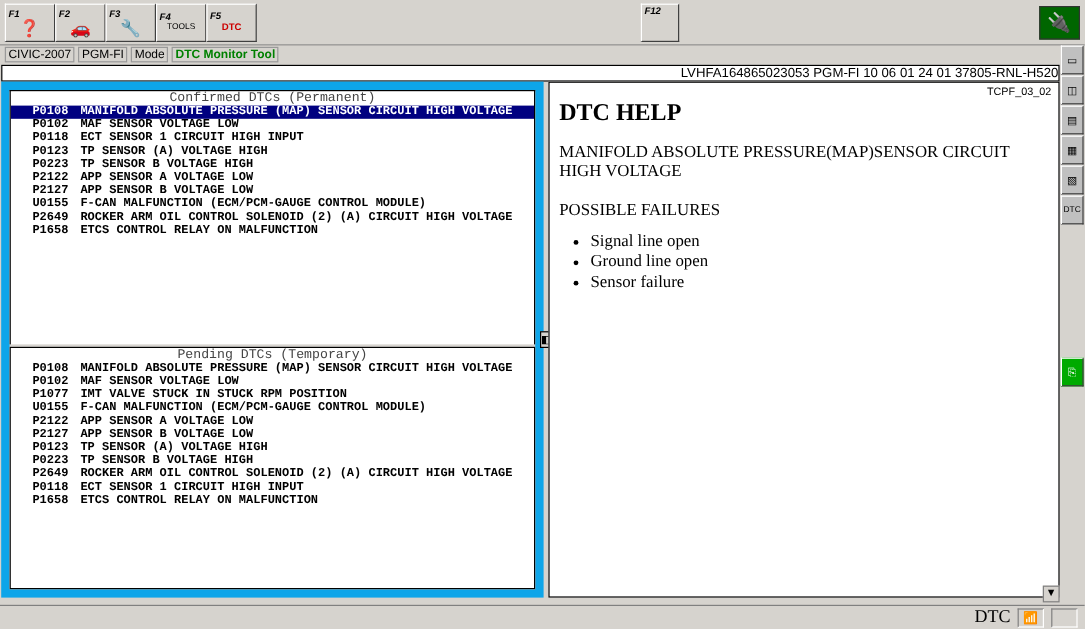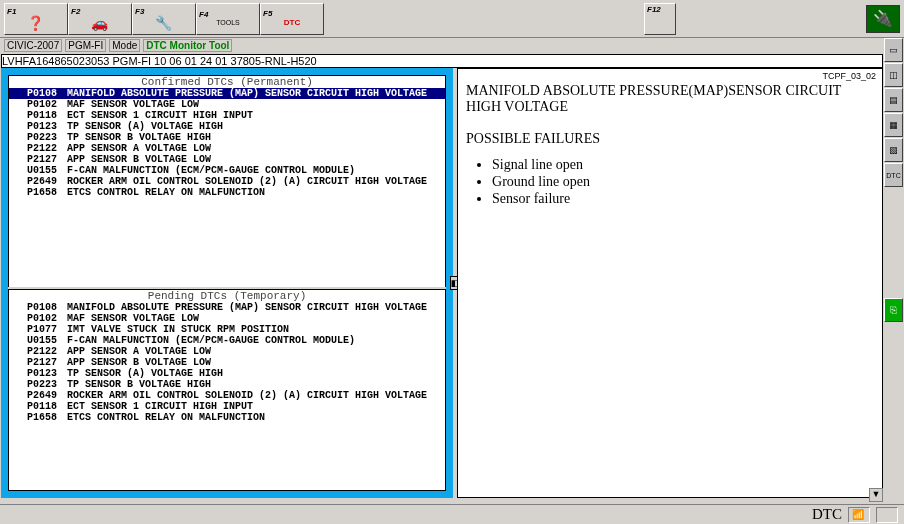--- a/index.html
+++ b/index.html
@@ -1,30 +1,30 @@
 <!DOCTYPE html>
 <html><head>
 <meta charset="utf-8">
 <style>
   * { box-sizing: border-box; margin: 0; padding: 0; }
   body { width: 904px; height: 524px; background: #d6d3ce; font-family: "MS Sans Serif", Arial, sans-serif; font-size: 11px; overflow: hidden; position: relative; }
   
   .toolbar-top { height: 38px; background: #d6d3ce; border-bottom: 1px solid #808080; display: flex; align-items: center; padding: 2px 4px; gap: 0; }
-  .tool-btn { width: 64px; height: 32px; border: 1px solid #808080; border-right-color:#404040; border-bottom-color:#404040; border-top-color:#fff; border-left-color:#fff; background: #d6d3ce; display: flex; flex-direction: column; align-items: center; justify-content: center; font-size: 8px; cursor: pointer; margin-right: 0; }
+  .tool-btn { width: 42px; height: 32px; border: 1px solid #808080; border-right-color:#404040; border-bottom-color:#404040; border-top-color:#fff; border-left-color:#fff; background: #d6d3ce; display: flex; flex-direction: column; align-items: center; justify-content: center; font-size: 8px; cursor: pointer; margin-right: 0; }
   .tool-btn .fkey { align-self: flex-start; font-style: italic; font-weight: bold; padding-left: 2px; line-height: 8px; }
   .tool-btn .ticon { font-size: 14px; line-height: 14px; }
   .toolbar-gap { width: 320px; }
   .f12-btn { width: 32px; height: 32px; border: 1px solid; border-top-color:#fff; border-left-color:#fff; border-right-color:#404040; border-bottom-color:#404040; background:#d6d3ce; font-size:8px; font-style:italic; font-weight:bold; display:flex; align-items:flex-start; padding:1px 2px; cursor:pointer; }
   .connector { margin-left: auto; width: 34px; height: 28px; background: #060; border: 1px solid #333; display:flex; align-items:center; justify-content:center; color:#cfc; font-size:16px; cursor:pointer;}
   
   .breadcrumb { background:#d6d3ce; padding: 1px 4px; font-size: 10px; display:flex; gap:3px; }
   .breadcrumb span { border:1px solid #999; padding:0 2px; background:#d6d3ce; cursor:pointer; }
   .breadcrumb span.active { color:#008000; font-weight:bold; }
   
-  .infobar { background:#fff; text-align:left; font-size:11px; border:1px solid #000; margin:1px 21px 0 1px; padding:0; }
+  .infobar { background:#fff; text-align:right; font-size:11px; border:1px solid #000; margin:1px 21px 0 1px; padding:0; }
   
   .main { display:flex; height: 430px; margin:0 21px 0 1px; }
   .left-col { flex: 0 0 430px; display:flex; flex-direction:column; border:7px solid #0ea5e9;align-items:flex-end;}
   .panel { border:1px solid #000; background:#fff; position:relative; overflow:hidden; }
   .panel-head { text-align:center; font-size:11px; font-family: "Courier New", monospace; color:#444; padding:0; }
   .panel-top { flex:0 0 212px; border-bottom:0;}
   .panel-bot { flex:1; }
   .dtc-row { font-family:"Courier New", monospace; font-weight:bold; font-size:10px; padding:0 18px; display:flex; gap:4px; cursor:pointer; white-space:nowrap; }
   .dtc-row span.code{ width:36px; display:inline-block;}
   .dtc-row.sel { background:#000080; color:#fff; }
@@ -188,20 +188,21 @@
             <span>ETCS CONTROL RELAY ON MALFUNCTION</span>
           </div>
         </div>
     </div>
   </div>
   <div class="vsplit">
       <div class="handle">◧</div>
     </div>
   <div class="help-pane">
     <div class="tcpf">TCPF_03_02</div>
+    <h1>DTC HELP</h1>
     <div class="desc">MANIFOLD ABSOLUTE PRESSURE(MAP)SENSOR CIRCUIT HIGH VOLTAGE</div>
     <div class="pf">POSSIBLE FAILURES</div>
     <ul id="fail-list">
         <li>Signal line open</li>
         <li>Ground line open</li>
         <li>Sensor failure</li>
       </ul>
   </div>
 </div>
 

